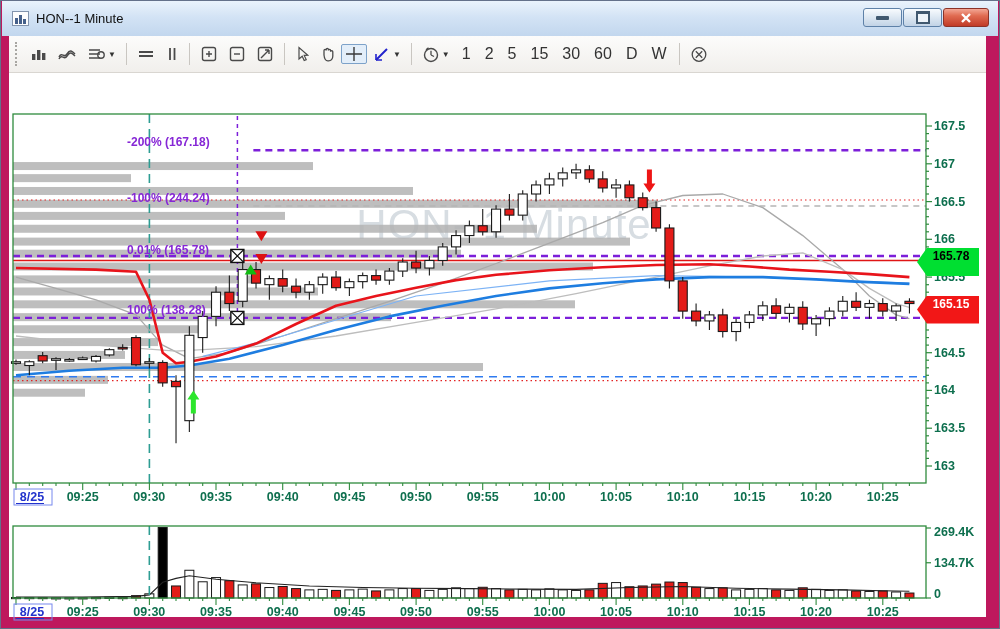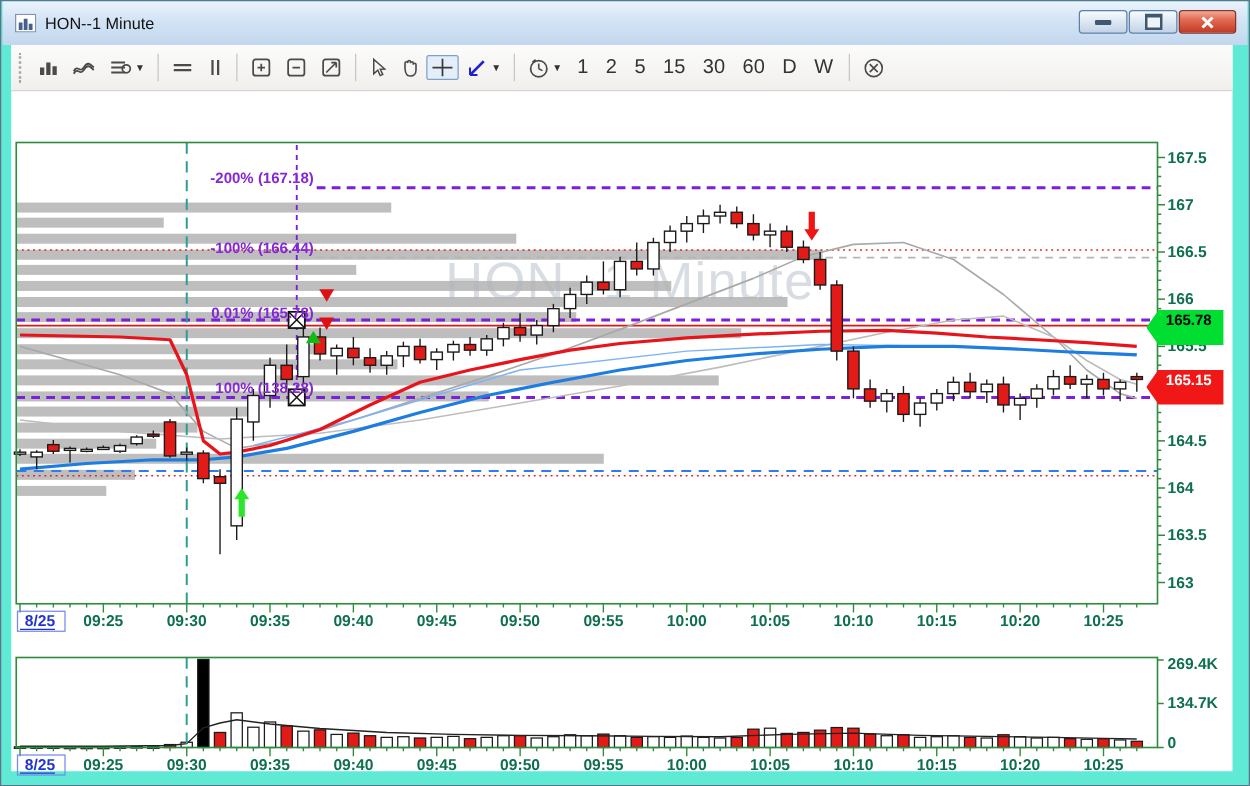--- a/index.html
+++ b/index.html
@@ -1,16 +1,16 @@
 <!DOCTYPE html>
 <html><head>
 <meta charset="utf-8">
 <style>
   html,body{margin:0;padding:0;background:#9aa8b8;font-family:"Liberation Sans",sans-serif;}
-  .win{width:1000px;height:629px;position:relative;background:#5eead4;border:1px solid #64718a;box-sizing:border-box;overflow:hidden;}
+  .win{width:1000px;height:629px;position:relative;background:#be185d;border:1px solid #64718a;box-sizing:border-box;overflow:hidden;}
   .titlebar{position:absolute;left:1px;right:1px;top:0;height:35px;background:linear-gradient(#eaf3fc,#d3e3f5 45%,#c2d7ee);display:flex;align-items:center;padding-left:10px;box-sizing:border-box;}
   .title-text{font-size:13px;color:#111;margin-left:7px;}
   .winbtns{position:absolute;right:9px;top:7px;display:flex;gap:1px;}
   .wb{width:39px;height:19px;border:1px solid #5e81a8;border-radius:3px;background:linear-gradient(#f8fbfe,#dfe9f3 45%,#c2d3e6);display:flex;align-items:center;justify-content:center;padding:0;cursor:default;}
   .wb.close{width:46px;border-color:#8c3328;background:linear-gradient(#f3a795,#e06b51 40%,#c13b27);}
   .glyph-min{display:block;width:13px;height:4px;background:#40586f;border-radius:1px;}
   .glyph-res{display:block;width:10px;height:8px;border:2px solid #40586f;border-top-width:3px;background:#eef4fa;}
   .client{position:absolute;left:8px;right:13px;top:35px;bottom:11px;background:#ffffff;}
   .toolbar{position:absolute;left:0;right:0;top:0;height:37px;background:linear-gradient(#fcfcfb,#f1efec);border-bottom:1px solid #d9d6d1;display:flex;align-items:center;padding-left:4px;box-sizing:border-box;}
   .grip{width:3px;height:24px;border-left:2px dotted #a8a6a2;margin:0 5px 0 2px;}
@@ -18,21 +18,21 @@
   .tbtn.selected{border-color:#7da2c9;background:#e3eef9;}
   .tsep{width:1px;height:22px;background:#c9c6c1;margin:0 5px;}
   .caret{font-size:8px;color:#333;margin-left:2px;}
   .tf{font-size:16px;color:#333;background:transparent;border:1px solid transparent;padding:0 6px;border-radius:2px;}
   .charts{position:absolute;left:0;right:0;top:37px;bottom:0;}
   .watermark{position:absolute;left:255px;top:128px;width:480px;text-align:center;font-size:42px;color:#d7dde2;letter-spacing:1px;z-index:0;white-space:nowrap;}
   svg.chart{position:absolute;left:0;z-index:1;cursor:crosshair;}
   #main-svg{top:39px;}
   #vol-svg{top:451px;}
   svg{font-family:"Liberation Sans",sans-serif;}
-  .fib-label{position:absolute;left:118px;width:124px;text-align:right;font-size:12px;font-weight:bold;color:#8627d6;z-index:2;white-space:nowrap;}
+  .fib-label{position:absolute;left:118px;width:124px;font-size:12px;font-weight:bold;color:#8627d6;z-index:2;white-space:nowrap;}
   .ptag{position:absolute;left:908px;width:62px;height:28px;z-index:3;font-size:12px;font-weight:bold;line-height:16px;text-align:center;clip-path:polygon(0 50%,16% 0,100% 0,100% 100%,16% 100%);padding-left:6px;box-sizing:border-box;}
   .icon-svg{display:block;}
 </style>
 </head>
 <body>
 
 <div class="win">
   <div class="titlebar">
     <svg class="icon-svg" width="17" height="15">
         <rect x="0.5" y="0.5" width="16" height="14" fill="#fdfdfd" stroke="#8294ad"></rect>
@@ -492,21 +492,21 @@
             <text x="540.4000000000001" y="389" fill="#0e6f4e" font-size="12.5" font-weight="bold" text-anchor="middle">10:00</text>
             <text x="607.075" y="389" fill="#0e6f4e" font-size="12.5" font-weight="bold" text-anchor="middle">10:05</text>
             <text x="673.75" y="389" fill="#0e6f4e" font-size="12.5" font-weight="bold" text-anchor="middle">10:10</text>
             <text x="740.4250000000001" y="389" fill="#0e6f4e" font-size="12.5" font-weight="bold" text-anchor="middle">10:15</text>
             <text x="807.1" y="389" fill="#0e6f4e" font-size="12.5" font-weight="bold" text-anchor="middle">10:20</text>
             <text x="873.7750000000001" y="389" fill="#0e6f4e" font-size="12.5" font-weight="bold" text-anchor="middle">10:25</text>
           </g>
         </svg>
       <div id="fib-labels">
           <div class="fib-label" style="top: 62.1779px;">-200% (167.18)</div>
-          <div class="fib-label" style="top: 118.089px;">-100% (166.44)</div>
+          <div class="fib-label" style="top: 118.089px;">-100% (244.24)</div>
           <div class="fib-label" style="top: 170px;">0.01% (165.78)</div>
           <div class="fib-label" style="top: 229.912px;">100% (138.28)</div>
         </div>
       <div class="ptag" id="tag-green" style="background: rgb(0, 223, 49); color: rgb(0, 0, 0); top: 174.956px;">165.78</div>
       <div class="ptag" id="tag-red" style="background: rgb(242, 23, 23); color: rgb(255, 255, 255); top: 222.557px;">165.15</div>
       <svg id="vol-svg" class="chart" width="979" height="100">
           <g>
             <rect x="2.5" y="73.47661469933185" width="9" height="1.2" fill="#ffffff" stroke="#1a1a1a" stroke-width="1"></rect>
             <rect x="15.835" y="73.47661469933185" width="9" height="1.2" fill="#ffffff" stroke="#1a1a1a" stroke-width="1"></rect>
             <rect x="29.17" y="73.47661469933185" width="9" height="1.2" fill="#e31b18" stroke="#1a1a1a" stroke-width="1"></rect>

